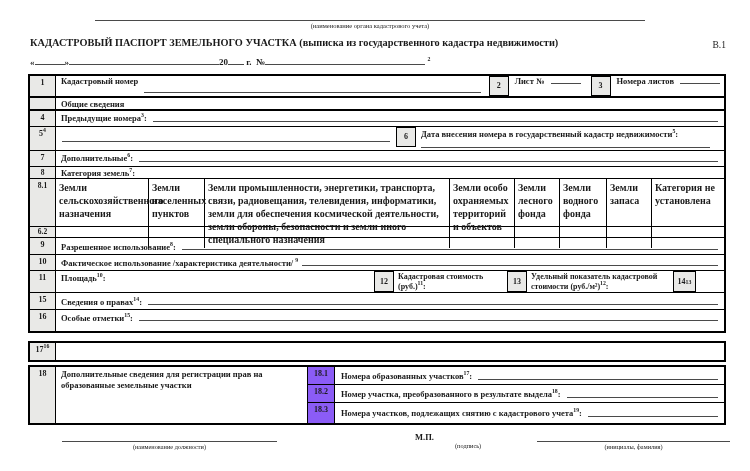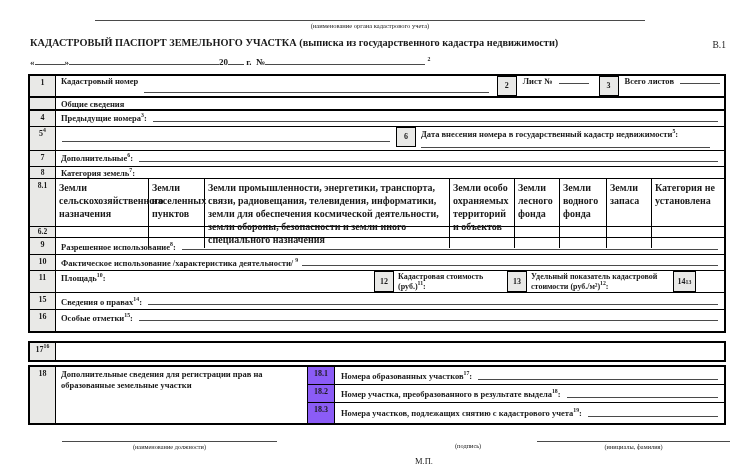--- a/index.html
+++ b/index.html
@@ -52,21 +52,21 @@
   .t18-row   { display:flex; align-items:stretch; border-bottom:1px solid #000; flex:1 1 auto; }
   .t18-row.last { border-bottom:none; }
   .sncell { flex:0 0 27px; border-right:1px solid #000; background:#8b5cf6;
             font-size:8px; font-weight:bold; text-align:center; padding-top:2px; }
   .t18-content { flex:1 1 auto; display:flex; align-items:center; padding:0 6px 0 6px;
                  font-size:8.5px; font-weight:bold; }
 
   
   .sig-line-l { position:absolute; left:62px;  top:441px; width:215px; border-top:1px solid #4a4a4a; }
   .sig-cap-l  { position:absolute; left:62px;  top:443px; width:215px; text-align:center; font-size:6.3px; }
-  .stamp      { position:absolute; left:415px; top:456px; font-size:8.5px; font-weight:normal; }
+  .stamp      { position:absolute; left:415px; top:432px; font-size:8.5px; font-weight:bold; }
   .sig-cap-m  { position:absolute; left:455px; top:442px; font-size:6.3px; }
   .sig-line-r { position:absolute; left:537px; top:441px; width:193px; border-top:1px solid #4a4a4a; }
   .sig-cap-r  { position:absolute; left:537px; top:443px; width:193px; text-align:center; font-size:6.3px; }
 </style>
 </head>
 <body>
 
 <div class="org-line"></div>
 <div class="org-cap">(наименование органа кадастрового учета)</div>
 <div class="doc-title">КАДАСТРОВЫЙ ПАСПОРТ ЗЕМЕЛЬНОГО УЧАСТКА (выписка из государственного кадастра недвижимости)</div>
@@ -84,21 +84,21 @@
       <span>Кадастровый номер</span>
       <span class="bl grow" style="margin-left:6px; margin-right:8px"></span>
       <div class="inbox">
           <span>2</span>
         </div>
       <span style="padding:0 6px">Лист №</span>
       <span class="bl" style="width:30px; margin-right:10px"></span>
       <div class="inbox">
           <span>3</span>
         </div>
-      <span style="padding:0 6px">Всего листов</span>
+      <span style="padding:0 6px">Номера листов</span>
       <span class="bl" style="width:40px; margin-right:4px"></span>
     </div>
   </div>
 
   <div class="trow thick" style="height:13px">
     <div class="ncell"></div>
     <div class="tcontent" style="padding-top:1px">
       <span>Общие сведения</span>
     </div>
   </div>

